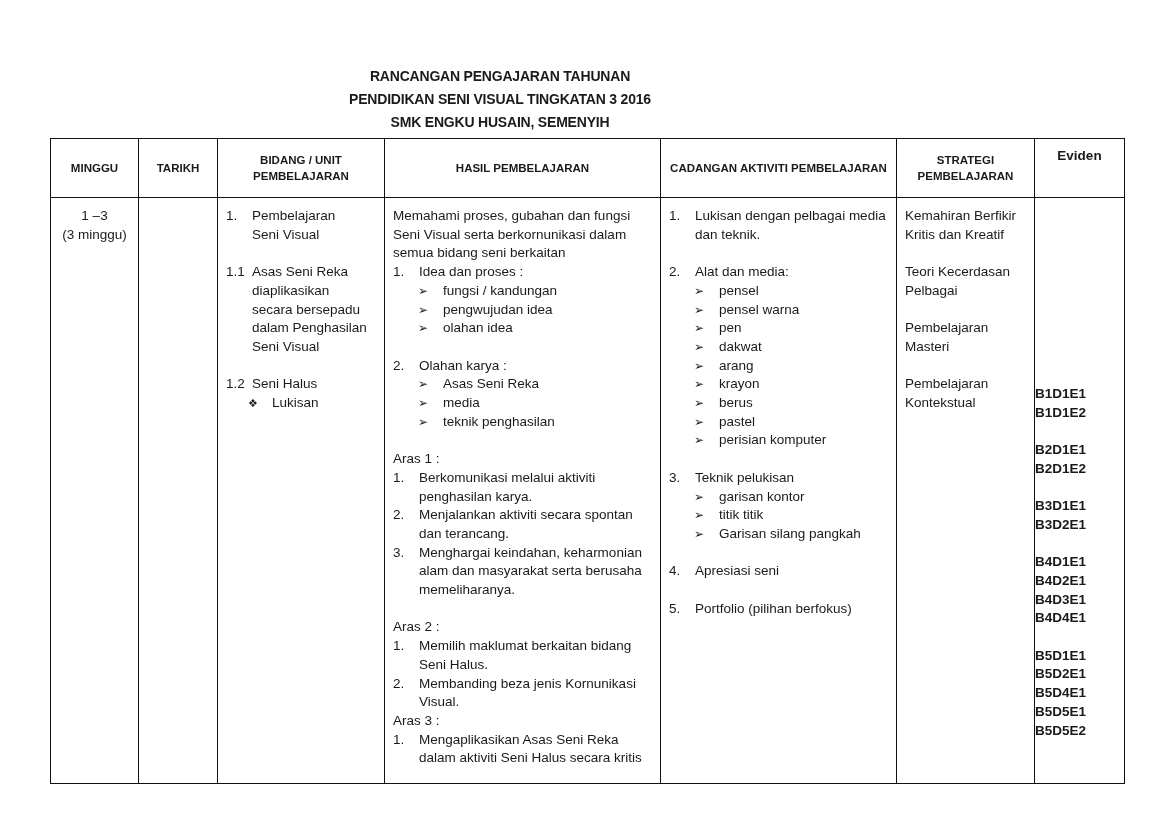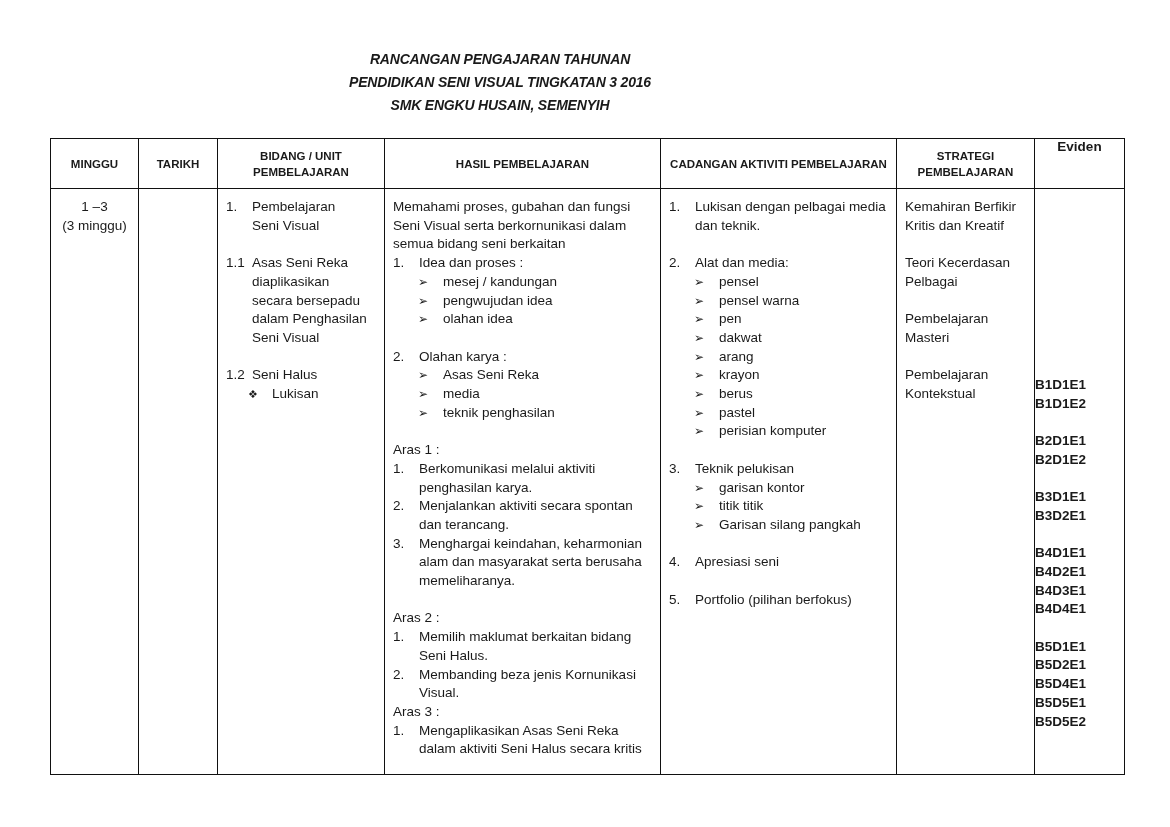--- a/index.html
+++ b/index.html
@@ -2,39 +2,39 @@
 <html><head>
 <meta charset="utf-8">
 <style>
   html, body { margin: 0; padding: 0; background: #ffffff; }
   body {
     width: 1170px; height: 827px; position: relative; overflow: hidden;
     font-family: "Liberation Sans", "DejaVu Sans", sans-serif;
     color: #1a1a1a;
   }
   .titles {
-    position: absolute; left: 0; top: 48px; width: 1000px;
-    text-align: center; font-weight: bold; font-size: 14px; line-height: 23px; font-style: italic;
+    position: absolute; left: 0; top: 65px; width: 1000px;
+    text-align: center; font-weight: bold; font-size: 14px; line-height: 23px;
   }
   .titles div { letter-spacing: -0.2px; }
   table.rpt {
     position: absolute; left: 50px; top: 138px;
     border-collapse: collapse; table-layout: fixed;
     width: 1074px;
   }
   table.rpt th, table.rpt td {
     border: 1.5px solid #111;
     vertical-align: top;
     padding: 0;
   }
   table.rpt th {
     height: 49px; vertical-align: middle; text-align: center;
     font-size: 11.5px; font-weight: bold; line-height: 16px;
   }
-  table.rpt th.eviden { font-size: 13.5px; vertical-align: top; }
+  table.rpt th.eviden { font-size: 13.5px; vertical-align: top; padding-top: 9px; }
   table.rpt td { height: 576px; font-size: 13.5px; line-height: 18.7px; }
   .col-minggu { text-align: center; padding-top: 9px !important; }
   .cell { padding: 9px 8px 0 8px; }
   .numrow { display: flex; }
   .numrow .n { width: 26px; flex: 0 0 26px; }
   .numrow .t { flex: 1; }
   .sub { display: flex; padding-left: 25px; }
   .sub .b { width: 25px; flex: 0 0 25px; font-size: 12px; }
   .gap { height: 18.7px; }
   .evid { font-weight: bold; padding-top: 187px; }
@@ -122,21 +122,21 @@
           <div>Memahami proses, gubahan dan fungsi</div>
           <div>Seni Visual serta berkornunikasi dalam</div>
           <div>semua bidang seni berkaitan</div>
           <div class="numrow">
               <span class="n">1.</span>
               <span class="t">Idea dan proses :</span>
             </div>
           <div id="hasil-s1">
               <div class="sub">
                 <span class="b">➢</span>
-                <span>mesej / kandungan</span>
+                <span>fungsi / kandungan</span>
               </div>
               <div class="sub">
                 <span class="b">➢</span>
                 <span>pengwujudan idea</span>
               </div>
               <div class="sub">
                 <span class="b">➢</span>
                 <span>olahan idea</span>
               </div>
             </div>

